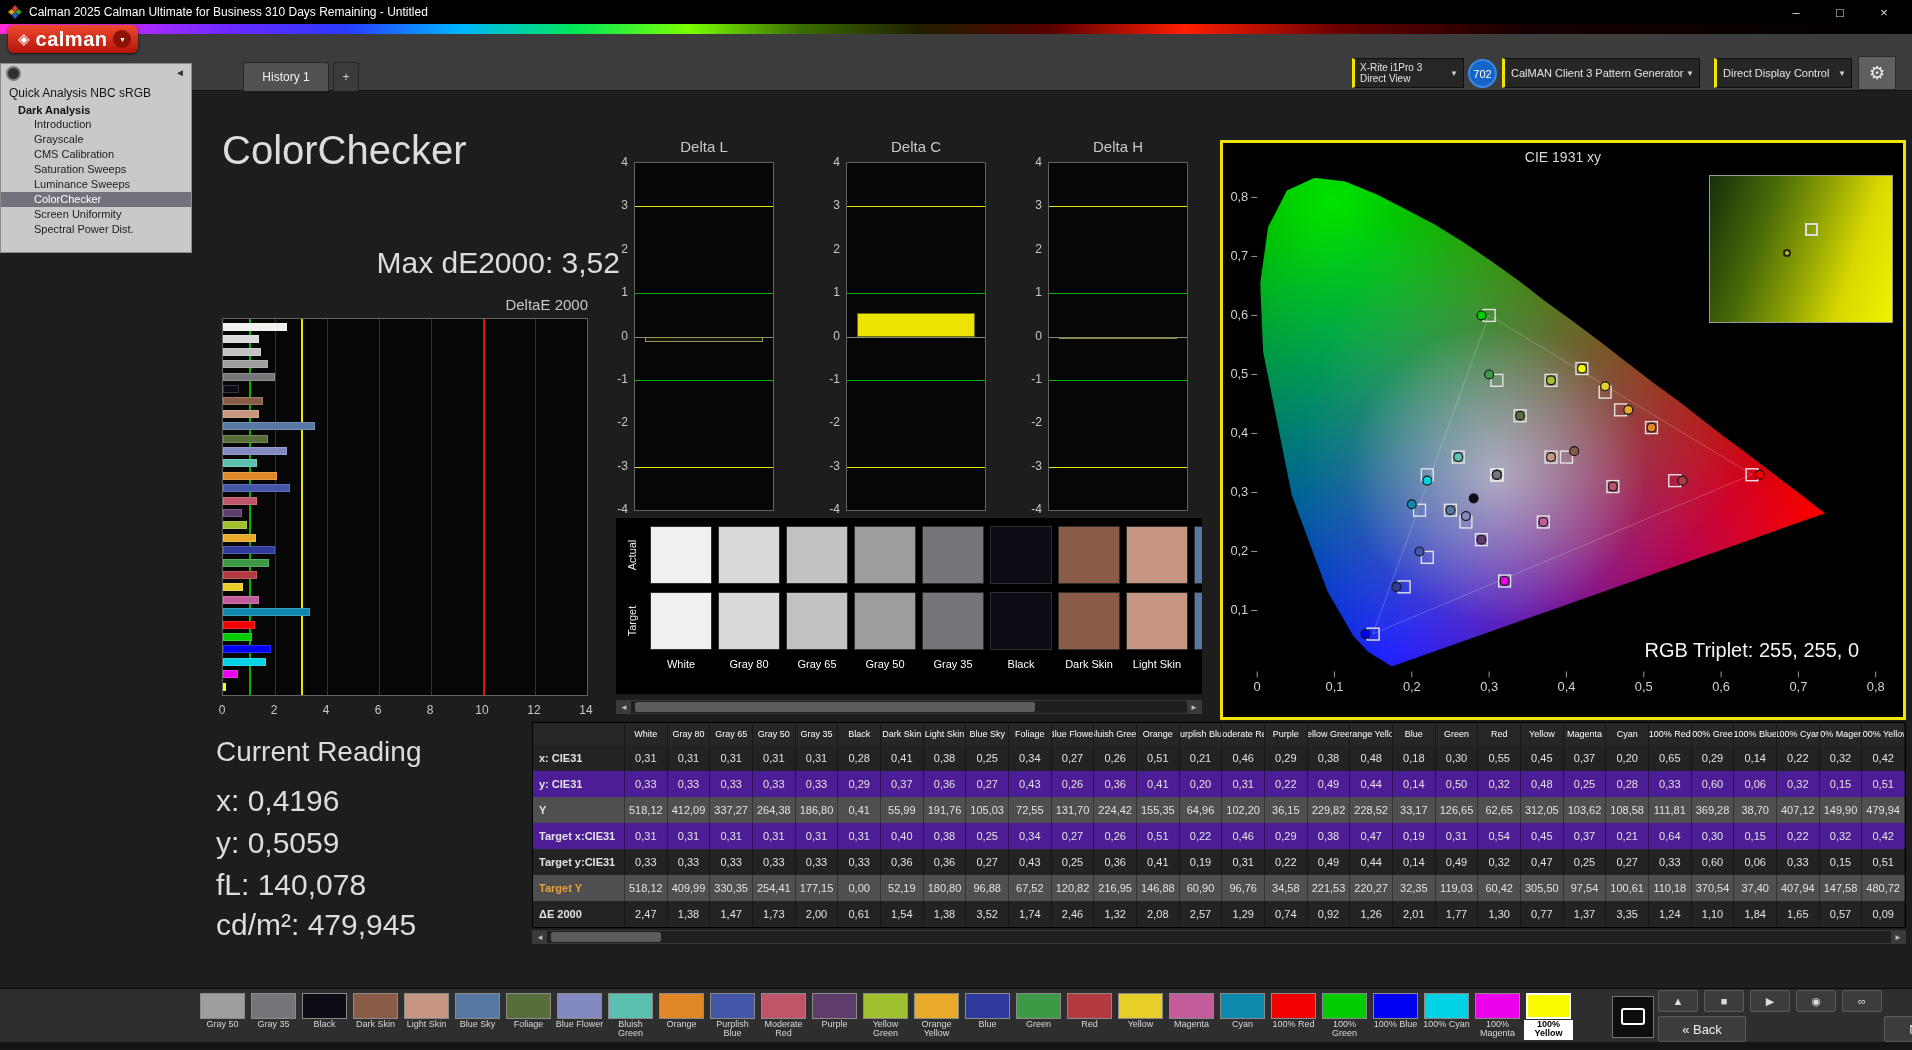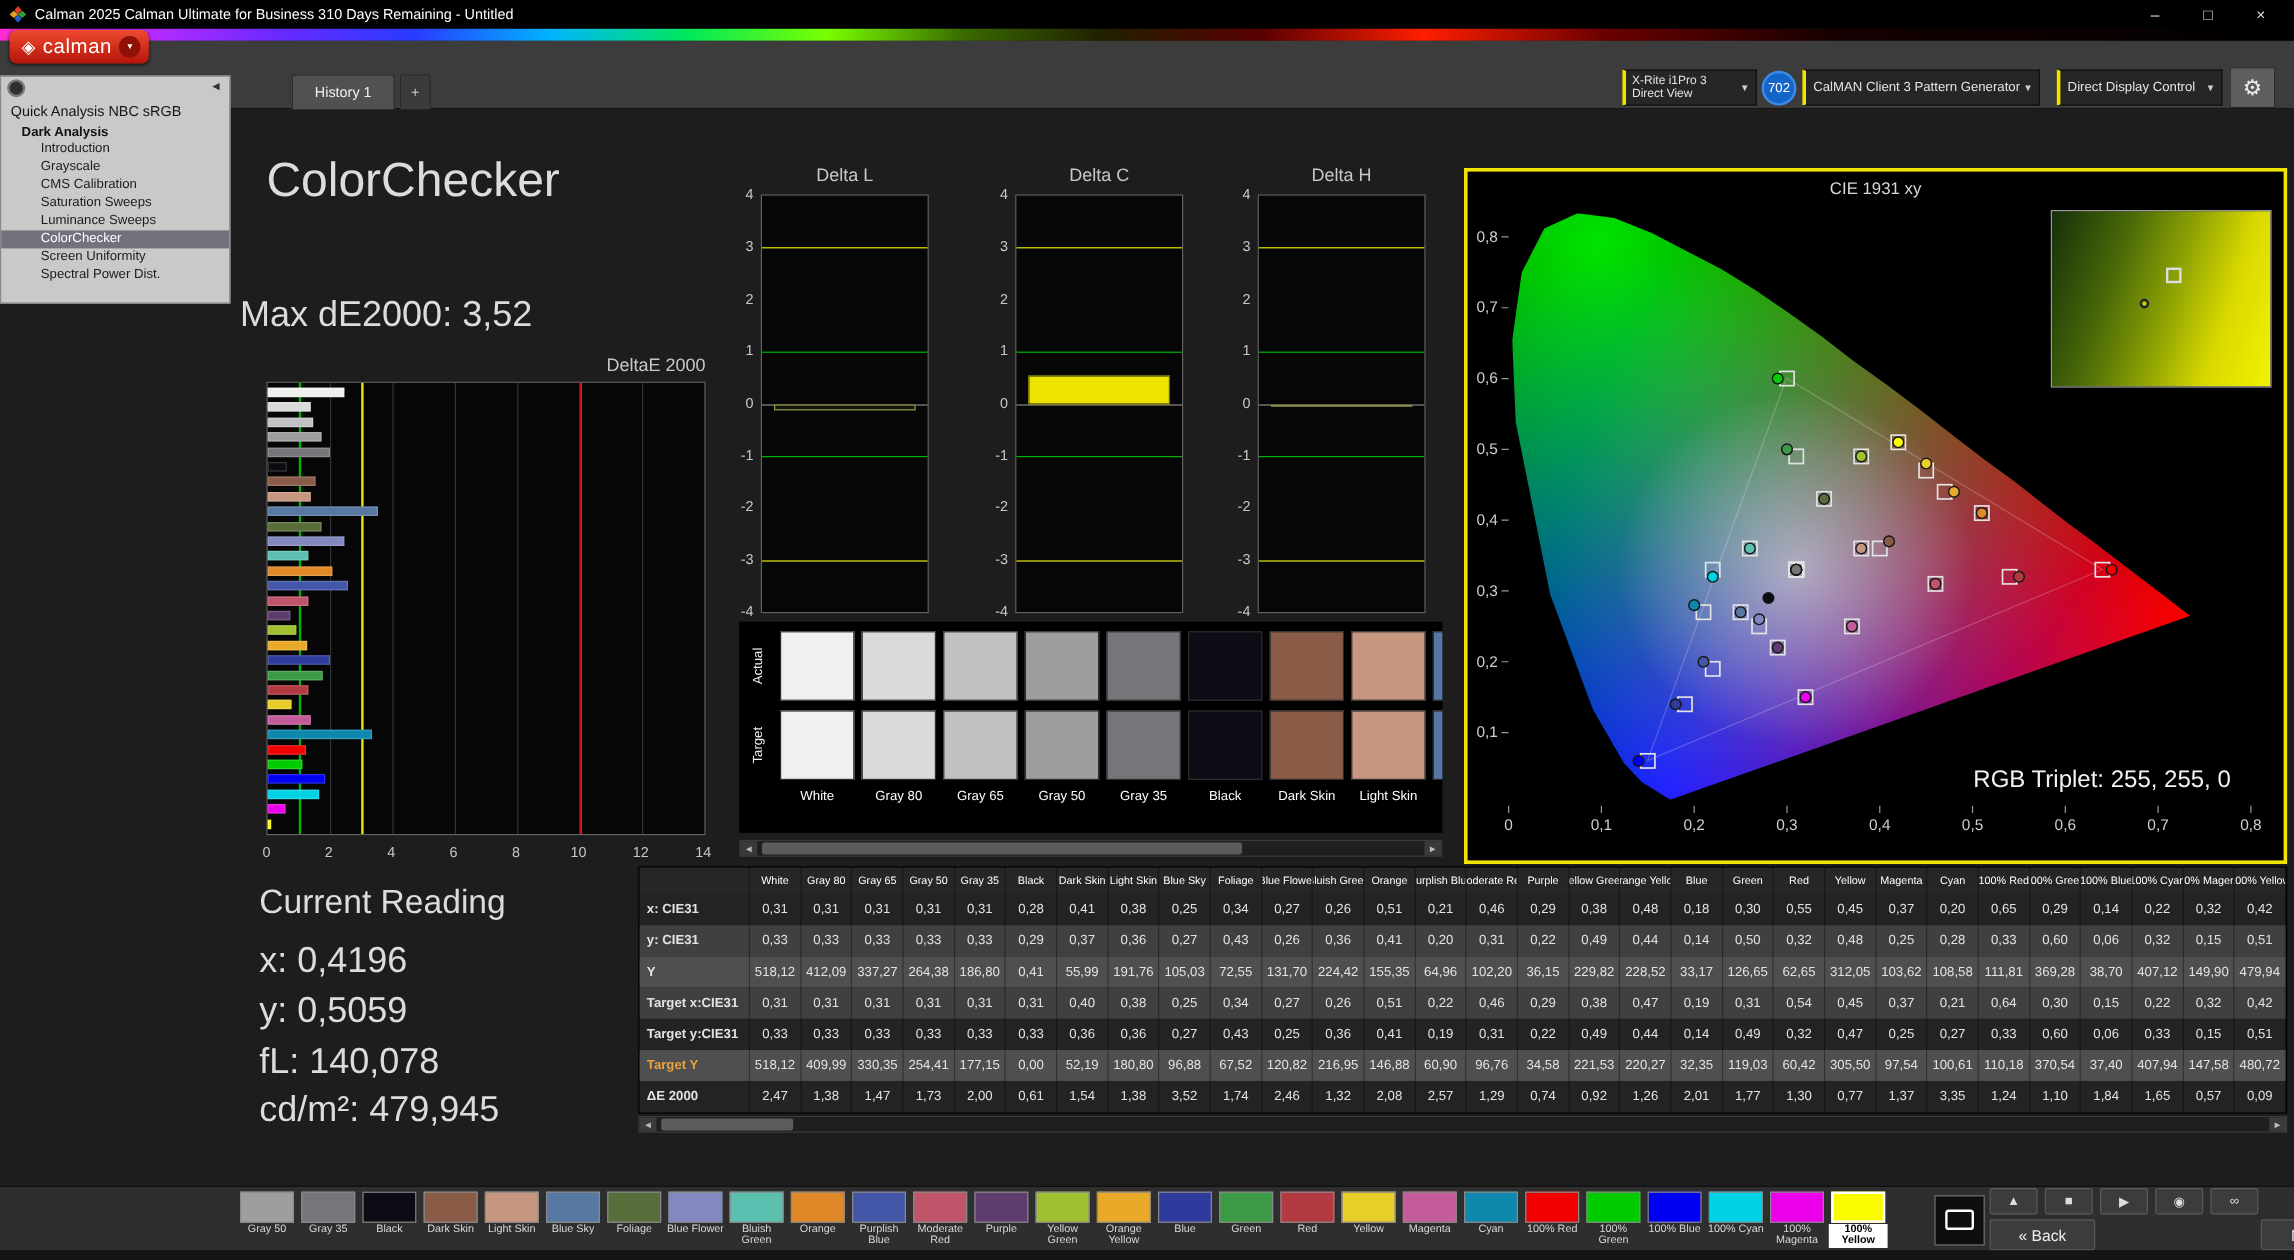--- a/index.html
+++ b/index.html
@@ -12,21 +12,21 @@
   .win-btn{width:44px;height:24px;display:flex;align-items:center;justify-content:center;color:#ddd;font-size:13px;cursor:pointer}
 
   
   .rainbow{position:absolute;left:0;top:24px;width:1912px;height:10px;
     background:linear-gradient(90deg,#ff2ad4 0%,#c02aff 6%,#6a2aff 12%,#2a3aff 18%,#00b4ff 24%,#00e85a 30%,#7aff00 36%,#3a6a00 42%,#202000 48%,#5a0000 55%,#ff1e00 62%,#6a0000 70%,#150000 80%,#000 100%)}
 
   
   .header{position:absolute;left:0;top:34px;width:1912px;height:57px;background:#3c3c3c;border-bottom:1px solid #141414}
   .logo{position:absolute;left:8px;top:25px;height:28px;display:flex;align-items:center;gap:6px;padding:0 7px 0 10px;background:linear-gradient(180deg,#ef4a30,#b51408);border-radius:6px;z-index:6;box-shadow:0 1px 3px rgba(0,0,0,.7);cursor:pointer}
   .logo-mark{color:#fff;font-size:15px}
-  .logo-text{color:#fff;font-weight:normal;font-size:17px;letter-spacing:.5px}
+  .logo-text{color:#fff;font-weight:bold;font-size:20px;letter-spacing:.5px}
   .logo-caret{width:18px;height:18px;border-radius:50%;background:#8f1005;color:#ffe;font-size:7px;display:flex;align-items:center;justify-content:center}
   .tab{position:absolute;left:243px;top:62px;width:86px;height:29px;background:#515151;color:#f0f0f0;font-size:12px;display:flex;align-items:center;justify-content:center;border:1px solid #262626;border-bottom:none;border-radius:3px 3px 0 0;cursor:pointer}
   .tab-add{left:333px;width:26px;background:#3b3b3b;color:#ccc}
   .drop{position:absolute;height:30px;background:#262626;border:1px solid #101010;border-left:3px solid #f0e400;display:flex;align-items:center;color:#e4e4e4;cursor:pointer}
   .drop .caret{margin-left:auto;margin-right:5px;font-size:8px;color:#cfcfcf}
   .meter-drop{left:1352px;top:58px;width:112px;font-size:10px}
   .drop-lines{display:flex;flex-direction:column;line-height:11px;padding-left:5px}
   .pg-drop{left:1502px;top:58px;width:198px;font-size:11px;padding-left:6px}
   .dc-drop{left:1714px;top:58px;width:138px;font-size:11px;padding-left:6px}
   .badge{position:absolute;left:1468px;top:59px;width:29px;height:29px;border-radius:50%;background:#1565c8;border:2px solid #3a8ae8;color:#fff;font-size:11px;display:flex;align-items:center;justify-content:center}
@@ -38,21 +38,21 @@
   .sb-circle{position:absolute;left:5px;top:2px;width:15px;height:15px;border-radius:50%;background:#2f2f2f;border:2px solid #7a7a7a;cursor:pointer}
   .sb-collapse{position:absolute;right:6px;top:3px;font-size:10px;color:#333;cursor:pointer}
   .sb-title{font-size:12px;color:#141414;padding:2px 0 3px 8px}
   .tree-root{font-size:11px;font-weight:bold;color:#111;padding-left:17px;height:14px;line-height:14px}
   .tree-item{font-size:11px;color:#1c1c1c;padding-left:33px;height:15px;line-height:15px;cursor:pointer}
   .tree-item.selected{background:#72727c;color:#fff}
 
   
   .h-title{position:absolute;left:222px;top:128px;font-size:40px;color:#dcdcdc}
   .h-avg{position:absolute;left:200px;top:202px;width:420px;text-align:center;font-size:30px;color:#dcdcdc}
-  .h-max{position:absolute;left:200px;top:246px;width:420px;text-align:left;font-size:30px;color:#dcdcdc}
+  .h-max{position:absolute;left:200px;top:246px;width:420px;text-align:right;font-size:30px;color:#dcdcdc}
   .cr-title{position:absolute;left:216px;top:736px;font-size:28px;color:#dcdcdc}
   .cr-line{position:absolute;left:216px;font-size:30px;color:#dcdcdc}
 
   
   .de-title{position:absolute;left:222px;top:296px;width:366px;text-align:right;font-size:15px;color:#c8c8c8}
   #deltae-plot{position:absolute;left:222px;top:318px;width:366px;height:378px;background:#060606;border:1px solid #636363}
   #deltae-xlabels{position:absolute;left:222px;top:703px;width:380px;height:16px}
   #deltae-xlabels span{position:absolute;transform:translateX(-50%);font-size:12px;color:#c8c8c8}
   .vline{position:absolute;top:0;bottom:0;width:1px}
   .debar{position:absolute;left:0;height:8px;border:1px solid rgba(255,255,255,.18)}
@@ -88,21 +88,21 @@
   .cie-tick{fill:#cfcfcf;font-size:13px;font-family:"Liberation Sans",sans-serif}
   #cie-inset{position:absolute;right:10px;top:32px;width:184px;height:148px;border:1px solid #999;
     background:linear-gradient(108deg,#15300a 0%,#4a6a08 30%,#93a603 55%,#d8d800 75%,#f2f200 100%)}
   .inset-square{position:absolute;left:52%;top:32%;width:13px;height:13px;border:2px solid #ddd}
   .inset-dot{position:absolute;left:40%;top:50%;width:8px;height:8px;border-radius:50%;background:#c8c800;border:2px solid #222}
   #cie-rgb{position:absolute;right:44px;top:496px;font-size:20px;color:#f2f2f2}
 
   
   #data-table{position:absolute;left:532px;top:722px;width:1374px;background:#141414;border:1px solid #000}
   .trow{display:grid;grid-template-columns:92px repeat(30,1fr);height:26px;background:#232323}
-  .trow.alt{background:#404040}
+  .trow.alt{background:#4c1d95}
   .trow.light{background:#4f4f4f}
   .trow.thead{height:22px;background:#262626}
   .tcell{font-size:11px;color:#e2e2e2;display:flex;align-items:center;justify-content:center;overflow:hidden;white-space:nowrap;border-right:1px solid rgba(0,0,0,.35)}
   .th{font-size:9px;color:#fff}
   .rowlab{justify-content:flex-start;padding-left:6px;font-weight:bold}
   .rowlab.orange{color:#e8a03c}
 
   
   #bottom-bar{position:absolute;left:0;top:988px;width:1912px;height:54px;background:#2e2e2e;border-top:1px solid #0a0a0a}
   #bottom-swatches{position:absolute;left:198px;top:2px;display:flex;gap:2px}

